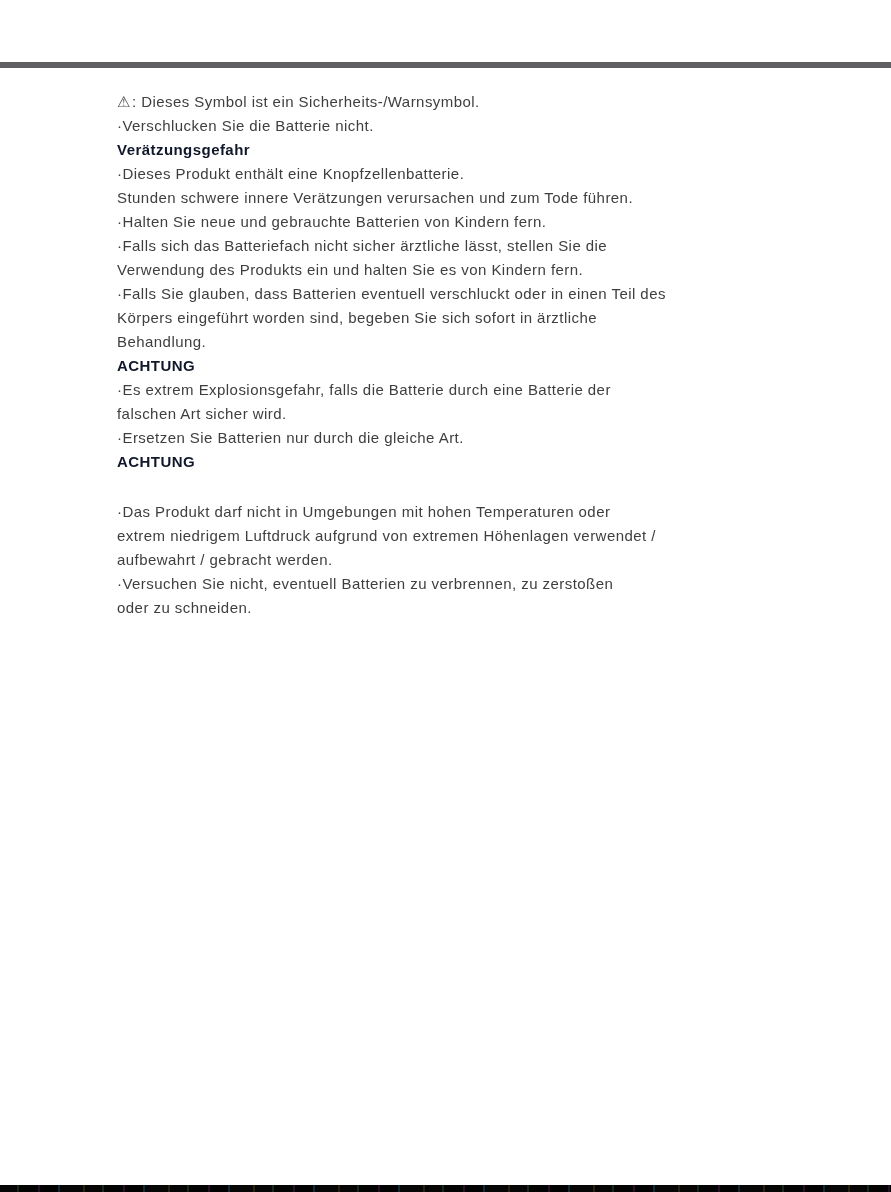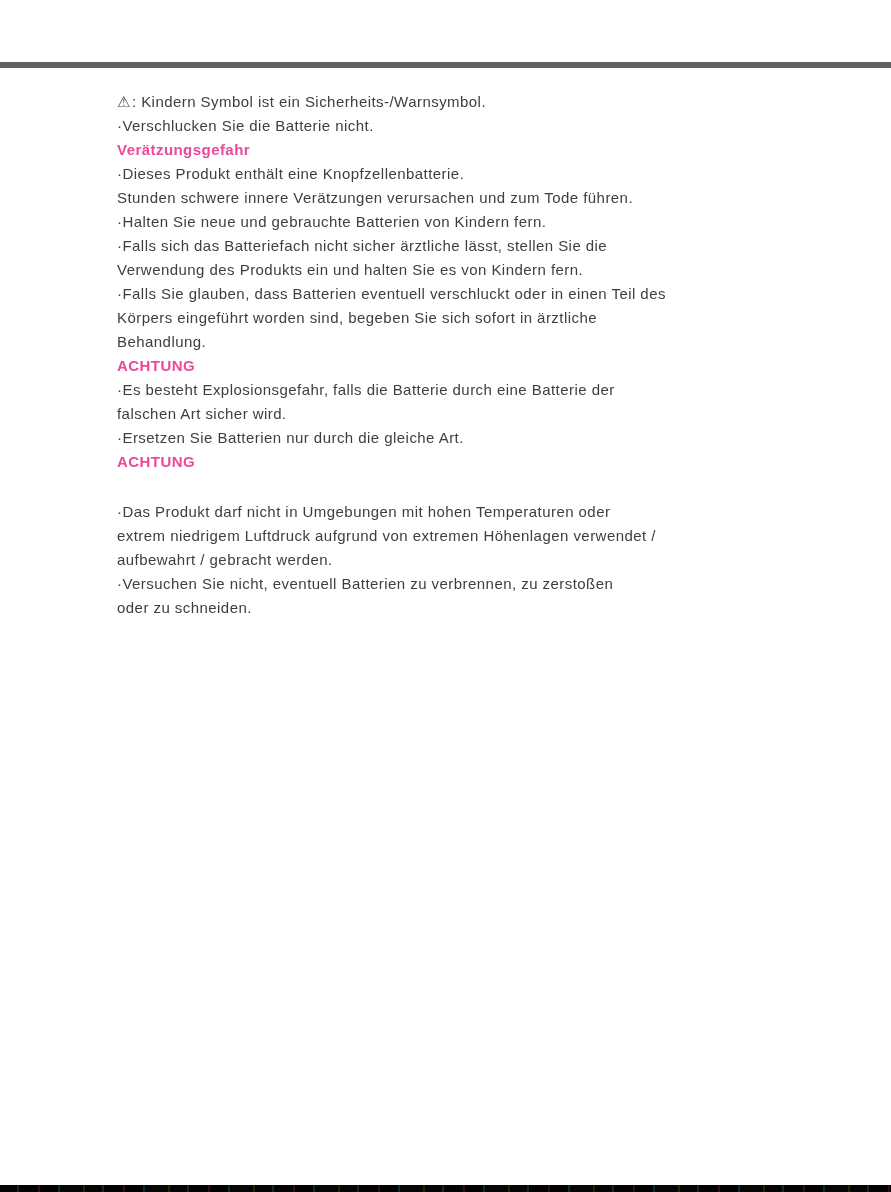--- a/index.html
+++ b/index.html
@@ -48,41 +48,41 @@
     width: 710px;
     font-size: 15px;
     line-height: 24px;
     letter-spacing: 0.45px;
     color: #3e3e40;
   }
   .block { margin: 0; }
   .block.gap-before { margin-top: 26px; }
   .block.bold .line {
     font-weight: bold;
-    color: #ec4899;
+    color: #0f172a;
   }
   .line {
     height: 24px;
     white-space: nowrap;
   }
   .warn-icon {
     display: inline-block;
     font-size: 15px;
     color: #4a4a4c;
     margin-right: 1px;
   }
 </style>
 </head>
 <body>
 
 <div class="page">
   <div class="top-rule"></div>
   <div class="text-column" id="text-column">
       <div class="block normal">
-        <div class="line"><span class="warn-icon">⚠</span><span>: Kindern Symbol ist ein Sicherheits-/Warnsymbol.</span></div>
+        <div class="line"><span class="warn-icon">⚠</span><span>: Dieses Symbol ist ein Sicherheits-/Warnsymbol.</span></div>
       </div>
       <div class="block normal">
         <div class="line">·Verschlucken Sie die Batterie nicht.</div>
       </div>
       <div class="block bold">
         <div class="line">Verätzungsgefahr</div>
       </div>
       <div class="block normal">
         <div class="line">·Dieses Produkt enthält eine Knopfzellenbatterie.</div>
       </div>
@@ -98,21 +98,21 @@
       </div>
       <div class="block normal">
         <div class="line">·Falls Sie glauben, dass Batterien eventuell verschluckt oder in einen Teil des</div>
         <div class="line">Körpers eingeführt worden sind, begeben Sie sich sofort in ärztliche</div>
         <div class="line">Behandlung.</div>
       </div>
       <div class="block bold">
         <div class="line">ACHTUNG</div>
       </div>
       <div class="block normal">
-        <div class="line">·Es besteht Explosionsgefahr, falls die Batterie durch eine Batterie der</div>
+        <div class="line">·Es extrem Explosionsgefahr, falls die Batterie durch eine Batterie der</div>
         <div class="line">falschen Art sicher wird.</div>
       </div>
       <div class="block normal">
         <div class="line">·Ersetzen Sie Batterien nur durch die gleiche Art.</div>
       </div>
       <div class="block bold">
         <div class="line">ACHTUNG</div>
       </div>
       <div class="block normal">
       </div>

